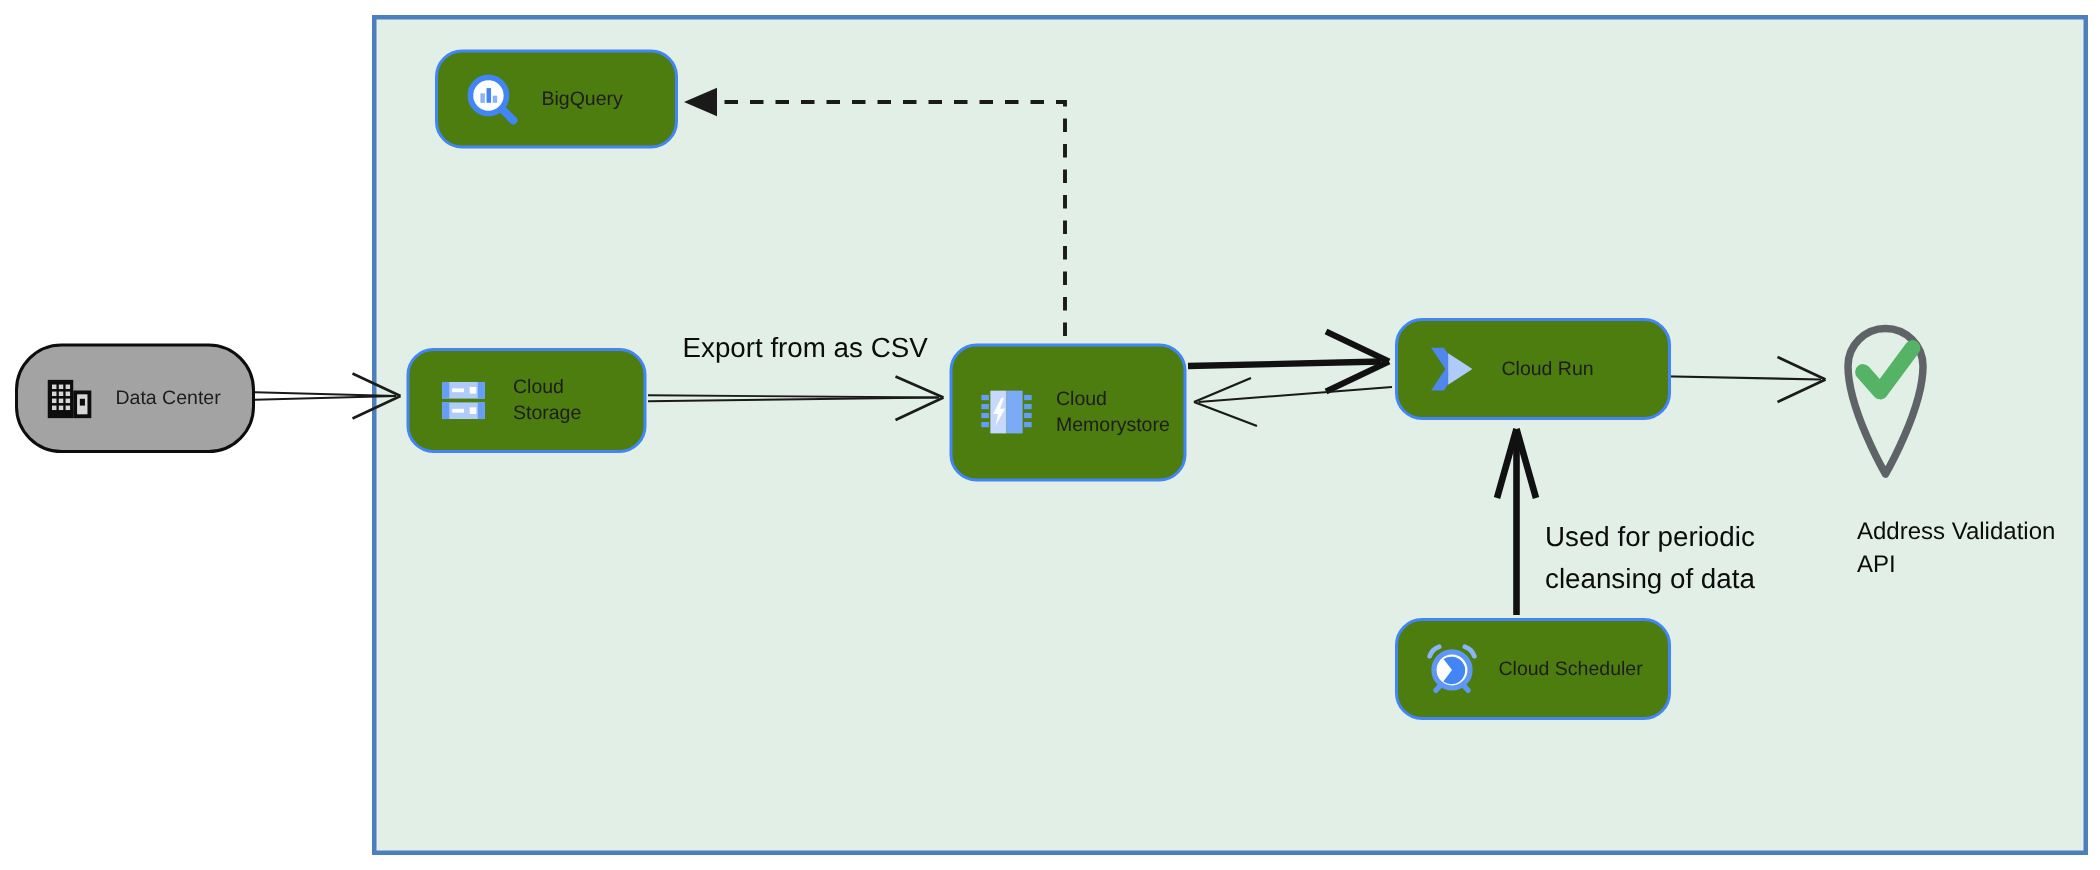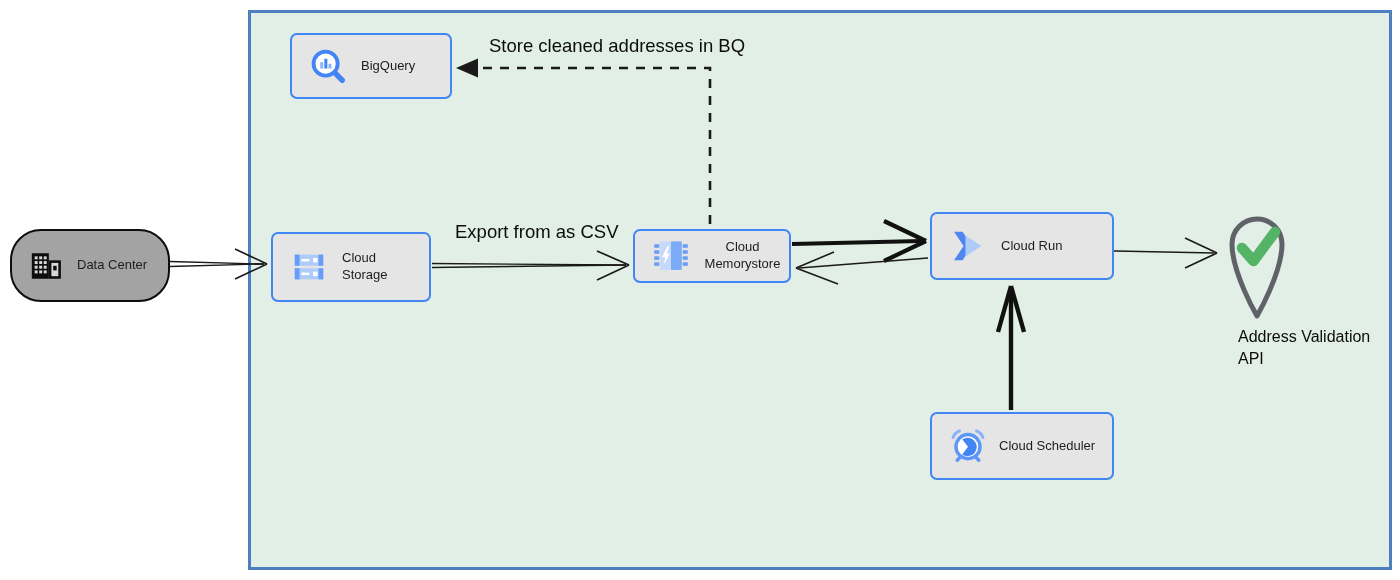--- a/index.html
+++ b/index.html
@@ -8,21 +8,21 @@
     font-family:"Liberation Sans", sans-serif; overflow:hidden;
   }
   .boundary {
     position:absolute; left:248px; top:10px; width:1144px; height:560px;
     background:#e1efe6; border:3px solid #4d7ebf; box-sizing:border-box;
     z-index:1;
   }
   .arrows { position:absolute; left:0; top:0; z-index:2; pointer-events:none; }
   .node {
     position:absolute; display:flex; align-items:center;
-    background:#e5e5e5; border:2px solid #4285f4; border-radius:7px;
+    background:#4d7c0f; border:2px solid #4285f4; border-radius:18px;
     box-sizing:border-box; padding:0 8px 0 17px; gap:14px; z-index:3;
   }
   .node .label { font-size:13px; color:#1d1d1d; line-height:1.3; }
   .node .icon { flex:0 0 auto; display:flex; }
   .node-dc { background:#a3a3a3; border:2px solid #0d0d0d; border-radius:31px; }
   .pin-figure { position:absolute; z-index:3; }
   .note {
     position:absolute; font-size:18.5px; color:#0c0c0c;
     white-space:pre-wrap; line-height:1.52; z-index:3;
   }
@@ -129,21 +129,21 @@
           <rect x="3" y="12.8" width="3" height="7" fill="#669df6"></rect>
           <rect x="18" y="12.8" width="3" height="7" fill="#669df6"></rect>
           <rect x="7.2" y="15.5" width="5" height="1.6" fill="#ffffff"></rect>
           <rect x="14.6" y="14.9" width="2.8" height="2.8" fill="#ffffff"></rect>
         </g>
       </svg>
     </span>
     <span class="label">Cloud Storage</span>
   </div>
 
-  <div class="node" style="left:633px; top:229px; width:158px; height:54px;text-align:center;">
+  <div class="node" style="left:633px; top:229px; width:158px; height:92px;">
     <span class="icon">
       <svg width="38" height="38" viewBox="0 0 24 24">
         <g fill="#669df6">
           <rect x="1.4" y="4.6" width="3.2" height="2.2"></rect>
             <rect x="1.4" y="8.4" width="3.2" height="2.2"></rect>
           <rect x="1.4" y="12.2" width="3.2" height="2.2"></rect>
             <rect x="1.4" y="16" width="3.2" height="2.2"></rect>
           <rect x="19.4" y="4.6" width="3.2" height="2.2"></rect>
             <rect x="19.4" y="8.4" width="3.2" height="2.2"></rect>
           <rect x="19.4" y="12.2" width="3.2" height="2.2"></rect>
@@ -179,23 +179,24 @@
     </span>
     <span class="label">Cloud Scheduler</span>
   </div>
 
   <div class="pin-figure" style="left:1222px; top:206px;">
     <svg width="70" height="116" viewBox="0 0 70 116">
       <path d="M35,110 C35,110 10,67 10,38 A25,25 0 1 1 60,38 C60,67 35,110 35,110 Z" fill="none" stroke="#5f6368" stroke-width="5" stroke-linejoin="round"></path>
       <path d="M20,42 L31.5,55 L53,26" fill="none" stroke="#54b364" stroke-width="10.5" stroke-linecap="round" stroke-linejoin="round"></path>
     </svg>
   </div>
-  <div class="note note-small" style="left:1238px; top:326px;">Address Validation
+  <div class="note note-small" style="left:1238px; top:344px;">Address Validation
 API</div>
 
-  <div class="note" style="left:489px; top:32px;">Store cleaned addresses in BQ</div>
 
   <div class="note" style="left:455px; top:218px;">Export from as CSV</div>
 
 
 
+  <div class="note" style="left:1030px; top:344px;">Used for periodic
+cleansing of data</div>
 
 </div>
 
 </body></html>

